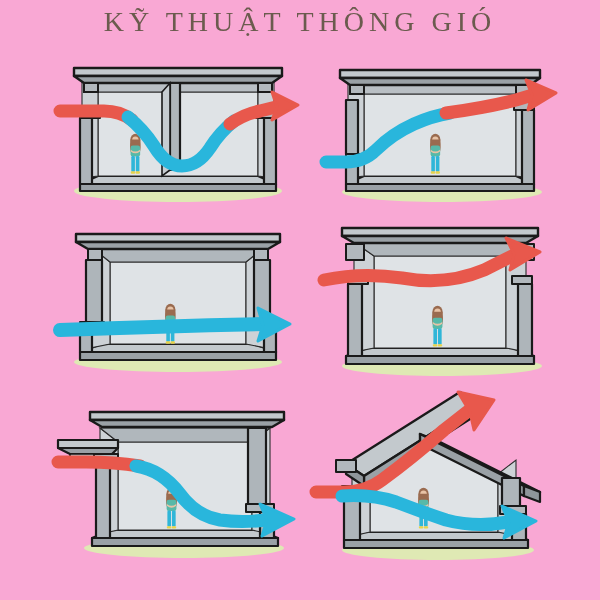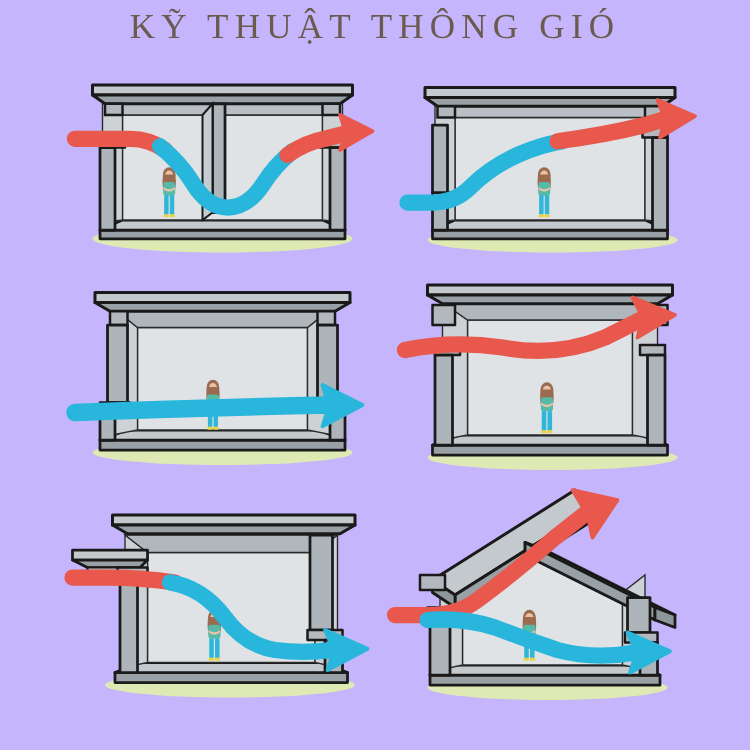--- a/index.html
+++ b/index.html
@@ -2,21 +2,21 @@
 <html><head>
 <meta charset="utf-8">
 <title>KỸ THUẬT THÔNG GIÓ</title>
 <style>
   html,body{margin:0;padding:0;background:#ffffff;}
   body{
     width:600px;height:600px;overflow:hidden;
     font-family:"Liberation Serif", serif;
     position:relative;
   }
-  #stage{position:relative;width:600px;height:600px;background:#c4b5fd;}
+  #stage{position:relative;width:600px;height:600px;background:#f9a8d4;}
 
   .page-title{
     position:absolute;left:0;top:6px;width:600px;
     text-align:center;
     font-family:"Liberation Serif", serif;
     font-size:28px;
     letter-spacing:5px;
     color:#6b5b4e;
     font-weight:400;
     white-space:nowrap;

